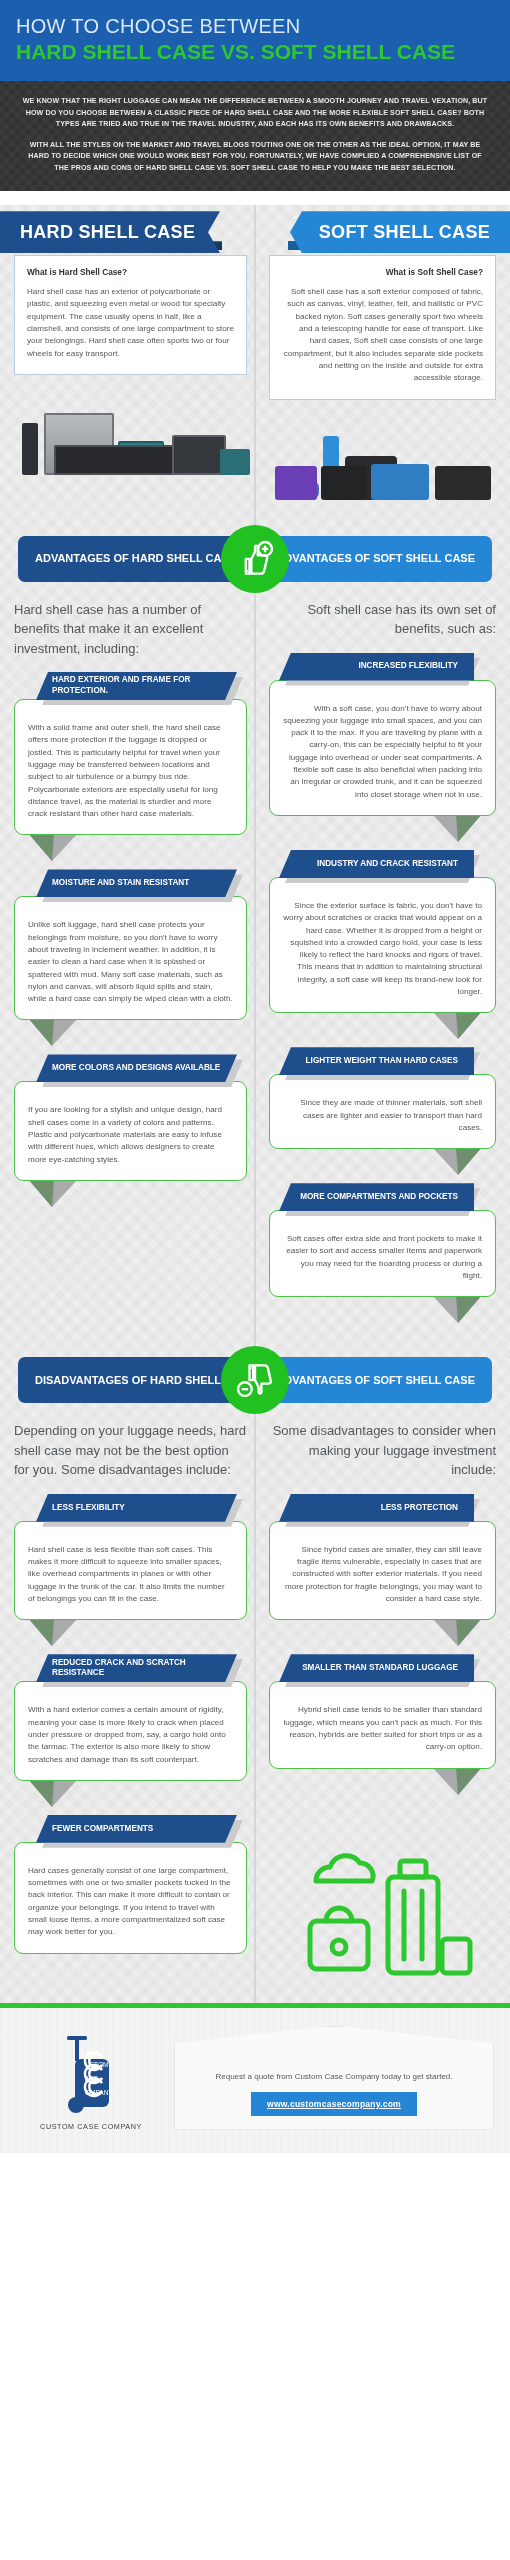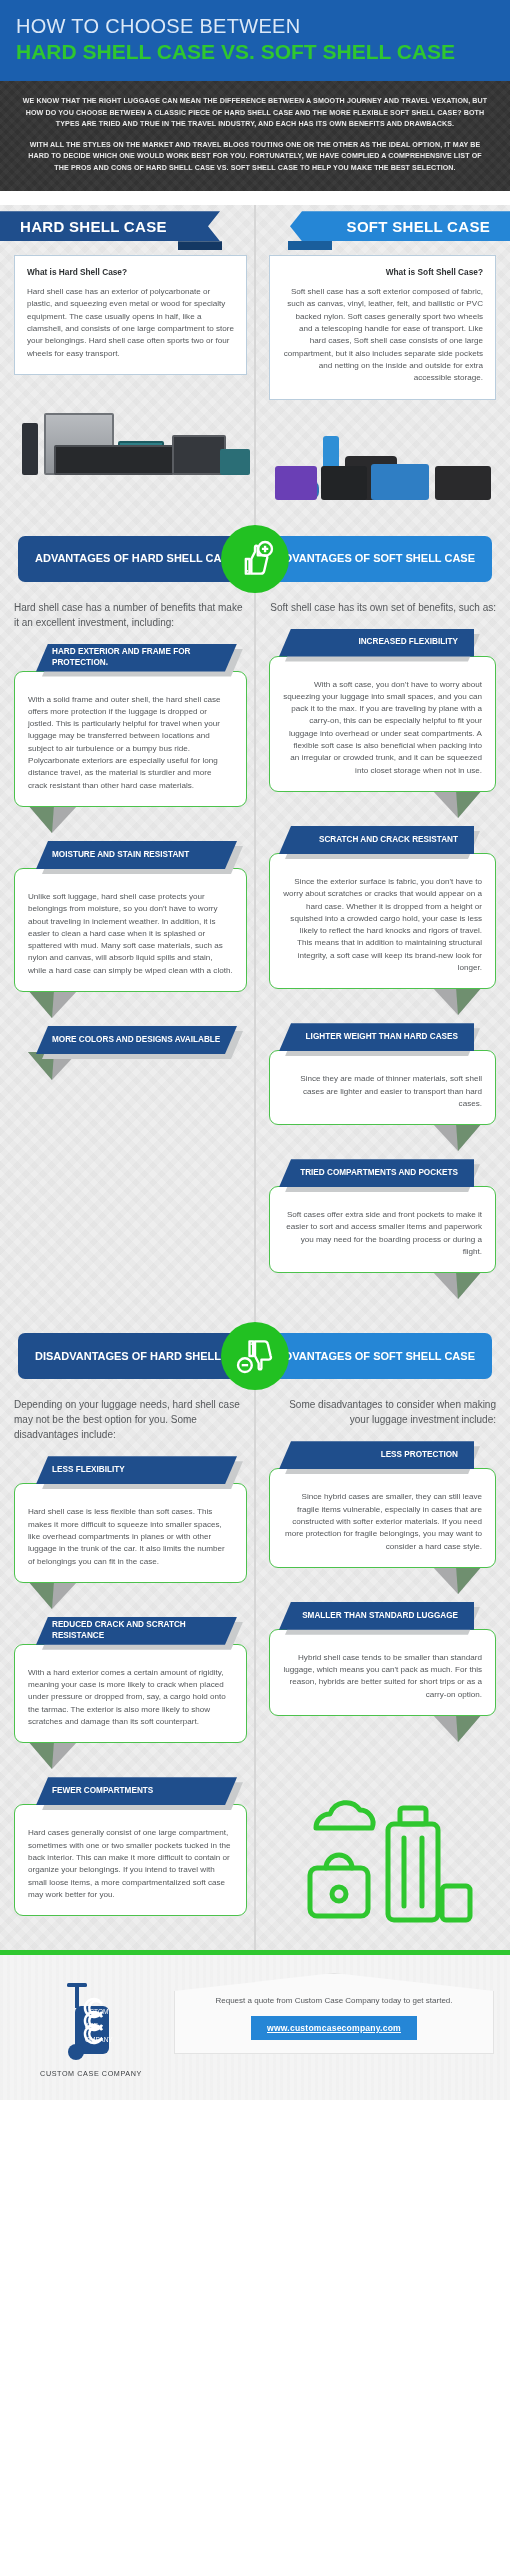--- a/index.html
+++ b/index.html
@@ -66,23 +66,23 @@
   .cols { display: flex; position: relative; z-index: 1; }
   .col { width: 255px; }
   .col.left  { padding: 0 8px 0 14px; }
   .col.right { padding: 0 14px 0 14px; text-align: right; }
 
   
   .ribbon-row { display: flex; position: relative; z-index: 2; margin-top: 14px; }
   .ribbon-cell { width: 255px; position: relative; height: 44px; }
 
   .ribbon {
-    position: absolute; top: 6px; height: 30px;
+    position: absolute; top: 6px; height: 42px;
     display: flex; align-items: center;
-    color: #fff; font-size: 15px; font-weight: bold; letter-spacing: .3px;
+    color: #fff; font-size: 18px; font-weight: bold; letter-spacing: .3px;
   }
   .ribbon.hard {
     left: 0; right: 35px;
     background: #1f4e8c;
     padding-left: 20px;
     clip-path: polygon(0 0, 100% 0, calc(100% - 12px) 50%, 100% 100%, 0 100%);
   }
   .ribbon.soft {
     right: 0; left: 35px;
     background: #2586d6;
@@ -148,21 +148,21 @@
     transform: translateX(-50%);
     width: 68px; height: 68px;
     background: #22c122;
     border-radius: 50%;
     z-index: 3;
     display: flex; align-items: center; justify-content: center;
   }
   .sh-circle svg { width: 44px; height: 44px; }
 
   
-  .lead { font-size: 10px; line-height: 1.5; margin: 12px 0 14px; color: #55585b; }
+  .lead { font-size: 13px; line-height: 1.5; margin: 12px 0 14px; color: #55585b; }
 
   
   .card { position: relative; margin-bottom: 34px; }
   .card-head {
     position: relative;
     height: 28px;
     margin: 0 10px -1px 22px;
     z-index: 2;
   }
   .card.right-side .card-head { margin: 0 22px -1px 10px; }
@@ -230,21 +230,21 @@
     margin-left: 8px;
     padding: 22px 12px 14px;
     text-align: center;
   }
   .cta-shape {
     position: absolute; inset: 0;
     background: #fafafa;
     border: 1px solid #e3e3e3;
     clip-path: polygon(0 18px, 50% 0, 100% 18px, 100% 100%, 0 100%);
   }
-  .cta-inner { position: relative; z-index: 1; }
+  .cta-inner { position: relative; z-index: 1; margin-top: 23px; }
   .cta-text { font-size: 8px; line-height: 1.5; color: #55585b; }
   .cta-btn {
     display: inline-block;
     margin-top: 9px;
     background: #2586d6;
     color: #fff;
     font-size: 8.6px; font-weight: bold;
     padding: 7px 16px;
     letter-spacing: .2px;
   }
@@ -355,20 +355,21 @@
                 <polygon points="0,0 26,0 24,28" fill="#6f8f6f"></polygon>
               </svg>
           </div>
         </div>
 
         <div class="card">
           <div class="card-head">
             <div class="chead-shadow"></div>
             <div class="chead-inner">MORE COLORS AND DESIGNS AVAILABLE</div>
           </div>
+          <div class="card-body">If you are looking for a stylish and unique design, hard shell cases come in a variety of colors and patterns. Plastic and polycarbonate materials are easy to infuse with different hues, which allows designers to create more eye-catching styles.</div>
           <div class="tail left">
             <svg viewBox="0 0 50 28">
                 <polygon points="0,0 50,0 24,28" fill="#a9aaab"></polygon>
                 <polygon points="0,0 26,0 24,28" fill="#6f8f6f"></polygon>
               </svg>
           </div>
         </div>
       </div>
 
       <div class="col right">
@@ -384,21 +385,21 @@
             <svg viewBox="0 0 50 28">
                 <polygon points="0,0 50,0 26,28" fill="#a9aaab"></polygon>
                 <polygon points="24,0 50,0 26,28" fill="#6f8f6f"></polygon>
               </svg>
           </div>
         </div>
 
         <div class="card right-side">
           <div class="card-head">
             <div class="chead-shadow"></div>
-            <div class="chead-inner">SCRATCH AND CRACK RESISTANT</div>
+            <div class="chead-inner">INDUSTRY AND CRACK RESISTANT</div>
           </div>
           <div class="card-body">Since the exterior surface is fabric, you don't have to worry about scratches or cracks that would appear on a hard case. Whether it is dropped from a height or squished into a crowded cargo hold, your case is less likely to reflect the hard knocks and rigors of travel. This means that in addition to maintaining structural integrity, a soft case will keep its brand-new look for longer.</div>
           <div class="tail right">
             <svg viewBox="0 0 50 28">
                 <polygon points="0,0 50,0 26,28" fill="#a9aaab"></polygon>
                 <polygon points="24,0 50,0 26,28" fill="#6f8f6f"></polygon>
               </svg>
           </div>
         </div>
 
@@ -412,21 +413,21 @@
             <svg viewBox="0 0 50 28">
                 <polygon points="0,0 50,0 26,28" fill="#a9aaab"></polygon>
                 <polygon points="24,0 50,0 26,28" fill="#6f8f6f"></polygon>
               </svg>
           </div>
         </div>
 
         <div class="card right-side">
           <div class="card-head">
             <div class="chead-shadow"></div>
-            <div class="chead-inner">TRIED COMPARTMENTS AND POCKETS</div>
+            <div class="chead-inner">MORE COMPARTMENTS AND POCKETS</div>
           </div>
           <div class="card-body">Soft cases offer extra side and front pockets to make it easier to sort and access smaller items and paperwork you may need for the boarding process or during a flight.</div>
           <div class="tail right">
             <svg viewBox="0 0 50 28">
                 <polygon points="0,0 50,0 26,28" fill="#a9aaab"></polygon>
                 <polygon points="24,0 50,0 26,28" fill="#6f8f6f"></polygon>
               </svg>
           </div>
         </div>
       </div>

